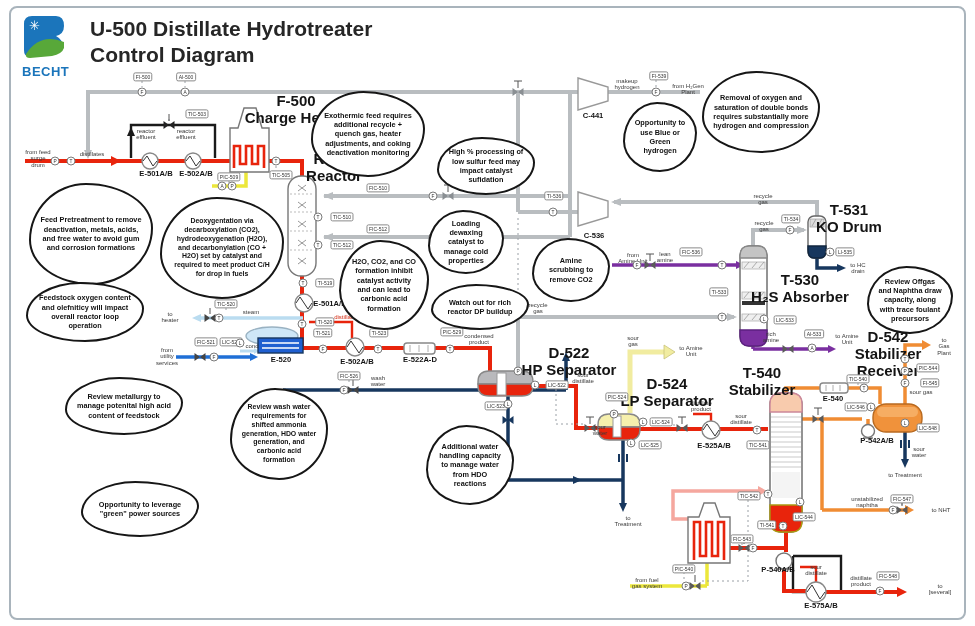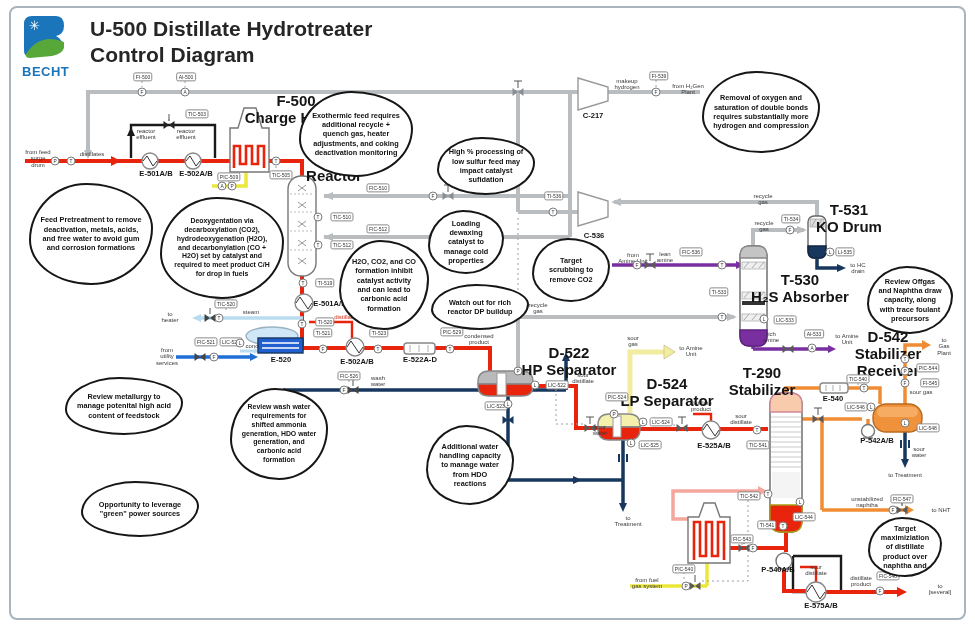--- a/index.html
+++ b/index.html
@@ -294,56 +294,57 @@
     </svg>
     <span class="star">✳</span>
     <div class="wordmark">BECHT</div>
   </div>
 
   <div class="title">U-500 Distillate Hydrotreater
 Control Diagram</div>
 
   <div class="cloud" style="left:91px;top:234px;width:124px;height:102px">Feed Pretreatment to remove deactivation, metals, acids, and free water to avoid gum and corrosion formations</div>
   <div class="cloud sm" style="left:222px;top:248px;width:124px;height:102px">Deoxygentation via decarboxylation (CO2), hydrodeoxygenation (H2O), and decarbonylation (CO + H2O) set by catalyst and required to meet product C/H for drop in fuels</div>
+  <div class="cloud" style="left:85px;top:312px;width:118px;height:60px">Feedstock oxygen content and olefniticy will impact overall reactor loop operation</div>
   <div class="cloud" style="left:124px;top:406px;width:118px;height:58px">Review metallurgy to manage potenital high acid content of feedstock</div>
   <div class="cloud" style="left:140px;top:509px;width:118px;height:56px">Opportunity to leverage "green" power sources</div>
   <div class="cloud sm" style="left:279px;top:434px;width:98px;height:92px">Review wash water requirements for shifted ammonia generation, HDO water generation, and carbonic acid formation</div>
-  <div class="cloud" style="left:356px;top:134px;width:114px;height:86px">Exothermic feed requires additional recycle + quench gas, heater adjustments, and coking deactivation monitoring</div>
+  <div class="cloud" style="left:368px;top:134px;width:114px;height:86px">Exothermic feed requires additional recycle + quench gas, heater adjustments, and coking deactivation monitoring</div>
   <div class="cloud" style="left:486px;top:166px;width:98px;height:58px">High % processing of low sulfur feed may impact catalyst sufidation</div>
   <div class="cloud" style="left:466px;top:242px;width:76px;height:64px">Loading dewaxing catalyst to manage cold properties</div>
   <div class="cloud" style="left:384px;top:285px;width:90px;height:90px">H2O, CO2, and CO formation inhibit catalyst activity and can lead to carbonic acid formation</div>
   <div class="cloud" style="left:480px;top:307px;width:98px;height:46px">Watch out for rich reactor DP buildup</div>
-  <div class="cloud" style="left:571px;top:270px;width:78px;height:64px">Target scrubbing to remove CO2</div>
+  <div class="cloud" style="left:571px;top:270px;width:78px;height:64px">Amine scrubbing to remove CO2</div>
+  <div class="cloud" style="left:660px;top:137px;width:74px;height:70px">Opportunity to use Blue or Green hydrogen</div>
   <div class="cloud" style="left:761px;top:112px;width:118px;height:82px">Removal of oxygen and saturation of double bonds requires substantially more hydrogen and compression</div>
   <div class="cloud" style="left:910px;top:300px;width:86px;height:68px">Review Offgas and Naphtha draw capacity, along with trace foulant precursors</div>
   <div class="cloud" style="left:470px;top:465px;width:88px;height:80px">Additional water handling capacity to manage water from HDO reactions</div>
-  <div class="cloud" style="left:905px;top:547px;width:74px;height:60px">Target maximiziation of distillate product over naphtha and</div>
 
   <div class="eq big" style="left:296px;top:110px">F-500
 Charge Heater</div>
   <div class="eq big" style="left:334px;top:168px">R-501
 Reactor</div>
   <div class="eq" style="left:156px;top:174px">E-501A/B</div>
   <div class="eq" style="left:196px;top:174px">E-502A/B</div>
   <div class="eq" style="left:330px;top:304px">E-501A/B</div>
   <div class="eq" style="left:357px;top:362px">E-502A/B</div>
   <div class="eq" style="left:281px;top:360px">E-520</div>
   <div class="eq" style="left:420px;top:360px">E-522A-D</div>
   <div class="eq big" style="left:569px;top:362px">D-522
 HP Separator</div>
   <div class="eq big" style="left:667px;top:393px">D-524
 LP Separator</div>
   <div class="eq" style="left:714px;top:446px">E-525A/B</div>
-  <div class="eq" style="left:593px;top:116px">C-217</div>
+  <div class="eq" style="left:593px;top:116px">C-441</div>
   <div class="eq" style="left:594px;top:236px">C-536</div>
   <div class="eq big" style="left:849px;top:219px">T-531
 KO Drum</div>
   <div class="eq big" style="left:800px;top:289px">T-530
 H₂S Absorber</div>
-  <div class="eq big" style="left:762px;top:382px">T-290
+  <div class="eq big" style="left:762px;top:382px">T-540
 Stabilizer</div>
   <div class="eq" style="left:833px;top:399px">E-540</div>
   <div class="eq big" style="left:888px;top:354px">D-542
 Stabilizer
 Receiver</div>
   <div class="eq" style="left:877px;top:441px">P-542A/B</div>
   <div class="eq" style="left:778px;top:570px">P-540A/B</div>
   <div class="eq" style="left:821px;top:606px">E-575A/B</div>
 
   <div class="sl" style="left:38px;top:159px">from feed

